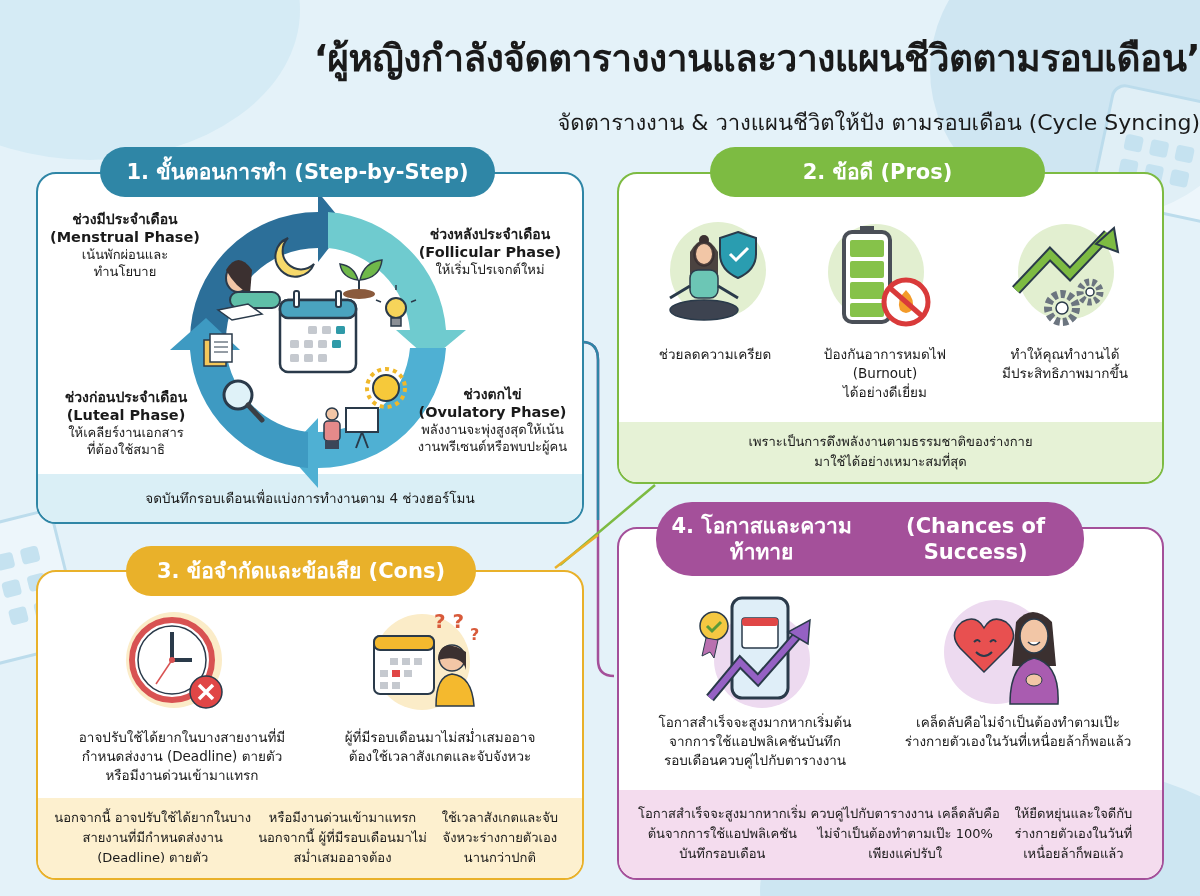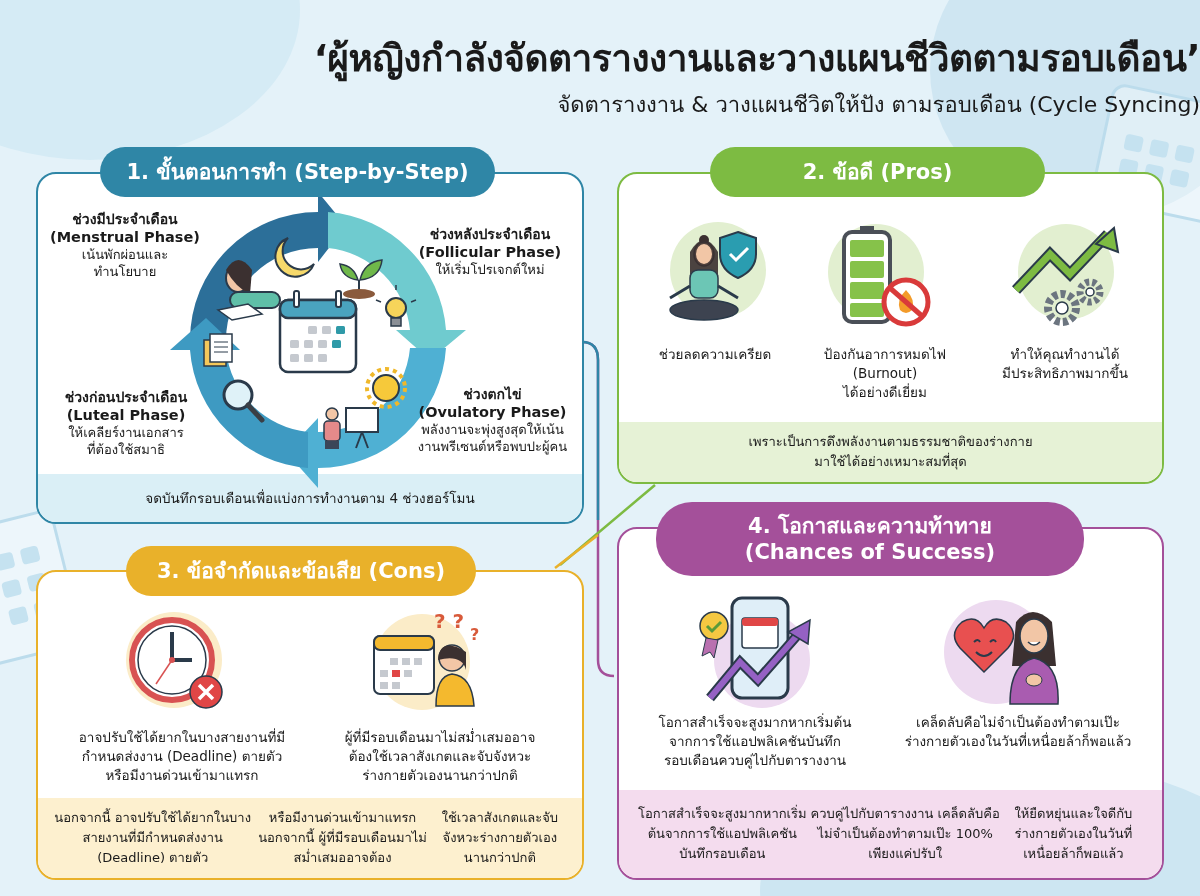--- a/index.html
+++ b/index.html
@@ -3,21 +3,21 @@
 <meta charset="utf-8">
 <style>
 *{box-sizing:border-box;margin:0;padding:0}
 html,body{width:1200px;height:896px;overflow:hidden}
 body{font-family:"DejaVu Sans","Liberation Sans",sans-serif;background:#e4f2f9;position:relative;color:#1a1a1a}
 .bg-blob{position:absolute;border-radius:50%;background:#cfe7f3}
 .bg-cal{position:absolute;border:3px solid #bcdcec;border-radius:14px;background:rgba(255,255,255,.35)}
 .bg-cal .sq{position:absolute;width:18px;height:16px;border-radius:4px;background:#c5e2f0}
 .header{position:absolute;left:0;top:0;width:1200px;text-align:right}
 .title{font-size:37px;font-weight:bold;margin-top:28px;letter-spacing:-0.5px}
-.subtitle{font-size:22px;margin-top:0}
+.subtitle{font-size:22px;margin-top:18px}
 .card{position:absolute;background:#fff;border-radius:20px;border:2.5px solid;overflow:hidden}
 .pill{position:absolute;color:#fff;font-weight:bold;text-align:center;border-radius:28px;z-index:3;display:flex;align-items:center;justify-content:center;line-height:1.25}
 .foot{position:absolute;left:0;right:0;bottom:0;text-align:center;font-size:13px;display:flex;align-items:center;justify-content:center;line-height:1.55;padding:0 16px}
 .phase{position:absolute;text-align:center;font-size:13px;line-height:1.3}
 .phase .th{font-weight:bold;font-size:14px}
 .phase .en{font-weight:bold;font-size:14.5px}
 .item{position:absolute;text-align:center;font-size:13.5px;line-height:1.4}
 .circle{position:absolute;border-radius:50%}
 svg{position:absolute;overflow:visible}
 </style>
@@ -270,24 +270,23 @@
   <text x="110" y="34" font-size="16" font-weight="bold" fill="#d85a3a" font-family="DejaVu Sans, sans-serif">?</text>
 </svg>
 <div class="item" style="left:52px;top:728px;width:260px">
   <div>อาจปรับใช้ได้ยากในบางสายงานที่มี</div>
   <div>กำหนดส่งงาน (Deadline) ตายตัว</div>
   <div>หรือมีงานด่วนเข้ามาแทรก</div>
 </div>
 <div class="item" style="left:310px;top:728px;width:260px">
   <div>ผู้ที่มีรอบเดือนมาไม่สม่ำเสมออาจ</div>
   <div>ต้องใช้เวลาสังเกตและจับจังหวะ</div>
-  <div>ร่างกายตัวเองนานกว่าปกติ</div>
-</div>
-
-<div class="pill" style="left:656px;top:502px;width:428px;height:74px;background:#a4509a;font-size:21px;flex-direction:column;border-radius:36px">
+</div>
+
+<div class="pill" style="left:656px;top:502px;width:428px;height:74px;background:#a4509a;font-size:21px;flex-direction:row;border-radius:36px">
   <span>4. โอกาสและความท้าทาย</span>
   <span>(Chances of Success)</span>
 </div>
 <section class="card" style="left:617px;top:527px;width:547px;height:353px;border-color:#a4509a">
   <div class="foot" style="height:88px;background:#f4dcee;">
     <span>โอกาสสำเร็จจะสูงมากหากเริ่มต้นจากการใช้แอปพลิเคชันบันทึกรอบเดือน</span>
     <span>ควบคู่ไปกับตารางงาน เคล็ดลับคือไม่จำเป็นต้องทำตามเป๊ะ 100% เพียงแค่ปรับใ</span>
     <span>ให้ยืดหยุ่นและใจดีกับร่างกายตัวเองในวันที่เหนื่อยล้าก็พอแล้ว</span>
   </div>
 </section>

